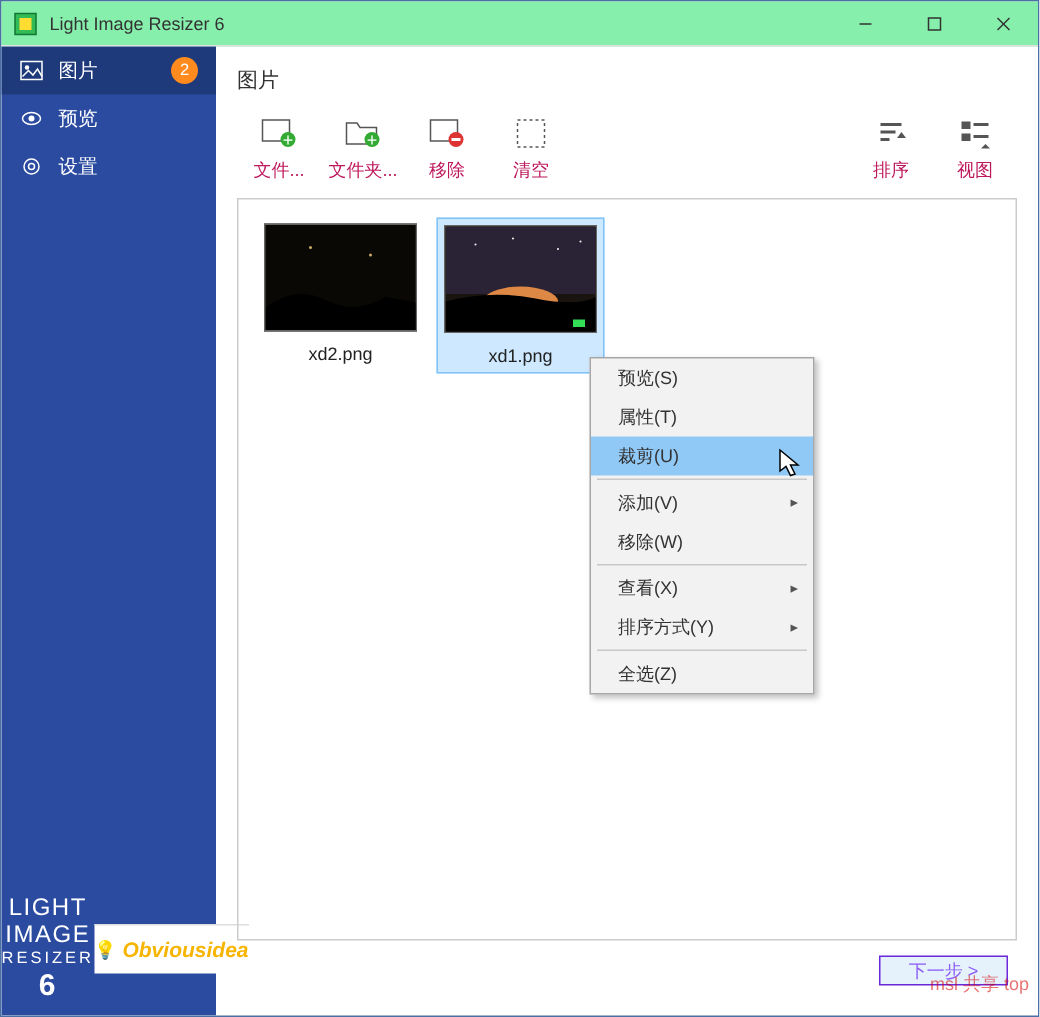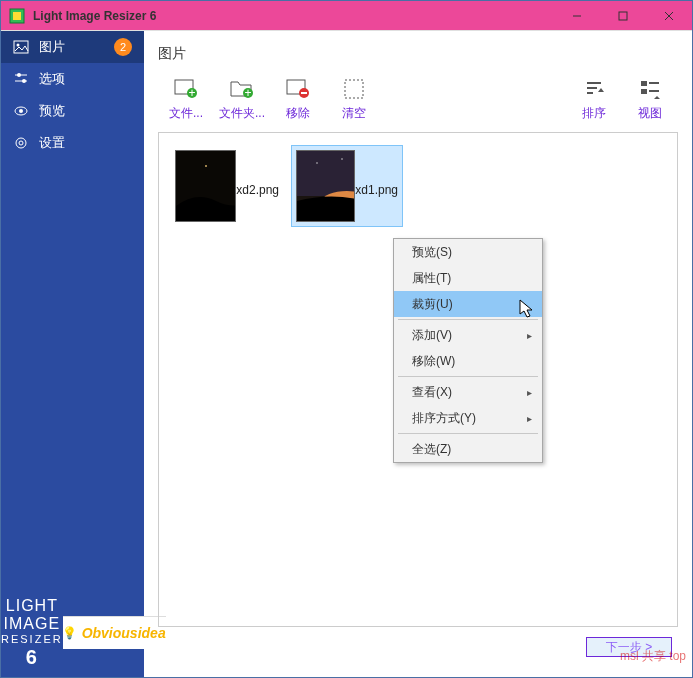--- a/index.html
+++ b/index.html
@@ -1,20 +1,20 @@
 <!DOCTYPE html>
 <html><head>
 <meta charset="utf-8">
 <style>
 * { margin:0; padding:0; box-sizing:border-box; font-family:"Microsoft YaHei","Segoe UI",Arial,sans-serif; font-size:12px; }
 body { background:#fff; }
 .window { width:693px; height:678px; border:1px solid #4a6fa5; display:flex; flex-direction:column; background:#fff; position:relative; }
 
 
-.titlebar { height:30px; display:flex; align-items:center; background:#ec4899; border-bottom:1px solid #e0e0e0;font-weight:bold; }
+.titlebar { height:30px; display:flex; align-items:center; background:#86efac; border-bottom:1px solid #e0e0e0; }
 .titlebar .app-icon { width:16px; height:16px; margin:0 8px 0 8px; }
 .titlebar .title { font-size:12px; color:#333; flex:1; }
 .winbtn { width:46px; height:30px; display:flex; align-items:center; justify-content:center; color:#333; }
 
 
 .body { flex:1; display:flex; overflow:hidden; }
 .sidebar { width:143px; background:#2b4ba0; display:flex; flex-direction:column; color:#fff; }
 .nav-item { height:32px; display:flex; align-items:center; padding:0 12px; cursor:pointer; position:relative; }
 .nav-item .ico { width:16px; height:16px; margin-right:10px; display:flex; align-items:center; justify-content:center; }
 .nav-item.active { background:#1e3a7b; }
@@ -31,25 +31,25 @@
 .obvious { background:#fff; border-top:1px solid #ddd; height:33px; width:100%; display:flex; align-items:center; justify-content:center; gap:4px; }
 .obvious .bulb { color:#f7b500; }
 .obvious .oi { color:#f7b500; font-style:italic; font-weight:600; font-size:14px; }
 
 
 .main { flex:1; display:flex; flex-direction:column; padding:14px 14px 10px 14px; position:relative; }
 .page-title { font-size:14px; color:#333; margin-bottom:12px; }
 .toolbar { display:flex; gap:0; align-items:flex-start; }
 .tbtn { width:56px; display:flex; flex-direction:column; align-items:center; cursor:pointer; padding:2px 0; }
 .tbtn .tico { width:30px; height:24px; display:flex; align-items:center; justify-content:center; margin-bottom:4px; }
-.tbtn .tlbl { font-size:12px; color:#6d28d9; }
+.tbtn .tlbl { font-size:12px; color:#be185d; }
 .tspacer { flex:1; }
 
 .thumb-area { border:1px solid #ccc; flex:1; margin-top:8px; padding:12px; display:flex; gap:8px; align-content:flex-start; flex-wrap:wrap; position:relative; }
-.thumb { width:112px; display:flex; flex-direction:row; align-items:center; padding:4px; }
+.thumb { width:112px; display:flex; flex-direction:column; align-items:center; padding:4px; }
 .thumb.selected { background:#cde8ff; border:1px solid #7fc4f8; }
 .thumb .pic { width:102px; height:72px; background:#1a1208; border:1px solid #666; position:relative; overflow:hidden; }
 .thumb .fname { font-size:12px; color:#222; margin-top:8px; }
 
 
 .ctx { position:absolute; left:392px; top:237px; width:150px; background:#f2f2f2; border:1px solid #a7a7a7; box-shadow:2px 2px 4px rgba(0,0,0,.25); z-index:50; }
 .ctx-item { height:26px; display:flex; align-items:center; padding:0 20px 0 18px; cursor:default; position:relative; font-size:12px; color:#333; }
 .ctx-item.hl { background:#90c8f6; }
 .ctx-sep { height:1px; background:#c8c8c8; margin:2px 4px; }
 .ctx-item .arr { position:absolute; right:10px; font-size:10px; color:#555; }
@@ -95,31 +95,20 @@
       <div class="nav-item active">
         <span class="ico">
             <svg width="16" height="16">
               <rect x="1" y="2" width="14" height="12" fill="none" stroke="#fff"></rect>
               <circle cx="5" cy="6" r="1.5" fill="#fff"></circle>
               <path d="M2 12 L6 8 L9 11 L12 7 L15 12" fill="none" stroke="#fff"></path>
             </svg>
           </span>
         <span class="lbl">图片</span>
         <span class="badge">2</span>
-      </div>
-      <div class="nav-item">
-        <span class="ico">
-            <svg width="16" height="16">
-              <line x1="2" y1="4" x2="14" y2="4" stroke="#fff"></line>
-              <circle cx="6" cy="4" r="2" fill="#fff"></circle>
-              <line x1="2" y1="10" x2="14" y2="10" stroke="#fff"></line>
-              <circle cx="11" cy="10" r="2" fill="#fff"></circle>
-            </svg>
-          </span>
-        <span class="lbl">选项</span>
       </div>
       <div class="nav-item">
         <span class="ico">
             <svg width="16" height="16">
               <ellipse cx="8" cy="8" rx="6" ry="4" fill="none" stroke="#fff"></ellipse>
               <circle cx="8" cy="8" r="2" fill="#fff"></circle>
             </svg>
           </span>
         <span class="lbl">预览</span>
       </div>

